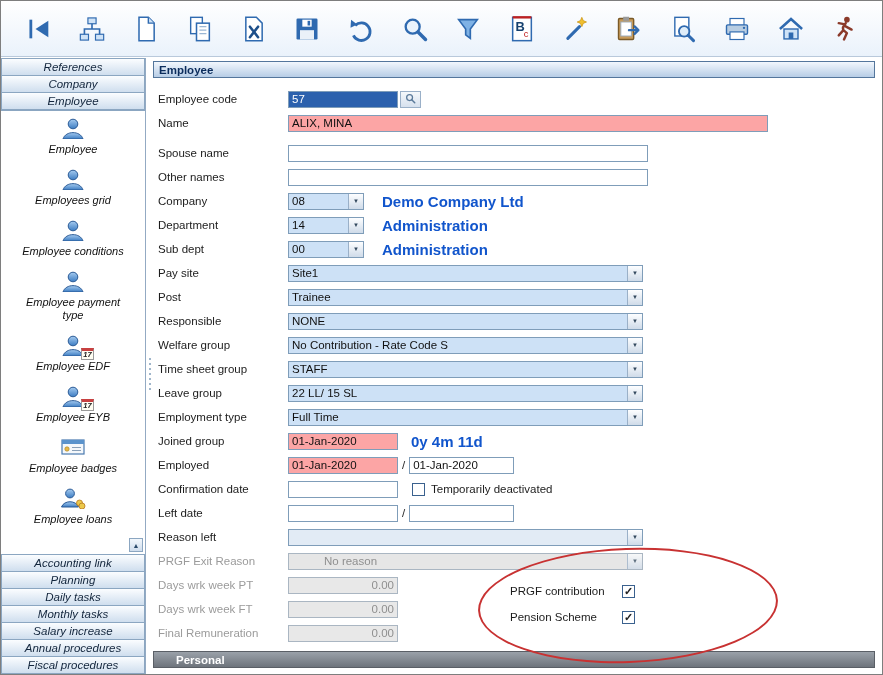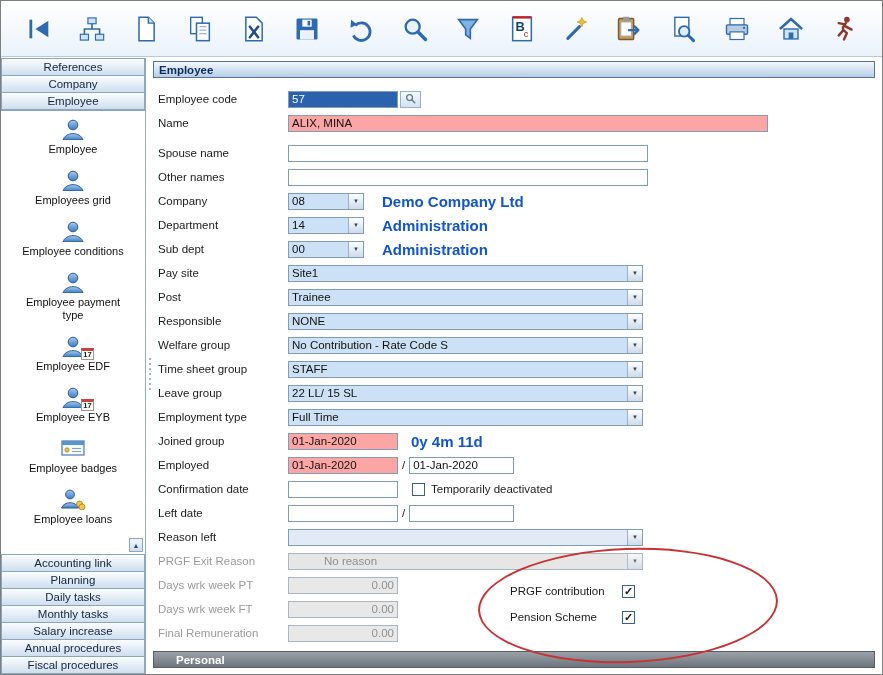--- a/index.html
+++ b/index.html
@@ -10,29 +10,29 @@
   
   #toolbar { position:absolute; left:0; top:0; right:0; height:56px;
     background:linear-gradient(180deg,#ffffff,#eaf2fb); border-bottom:1px solid #b9c9db;
     display:flex; align-items:center; justify-content:space-evenly; padding:0 6px; }
   .tbtn { width:44px; height:40px; display:flex; align-items:center; justify-content:center;
     background:transparent; border:none; cursor:pointer; }
   .tbtn svg { display:block; }
 
   
   #sidebar { position:absolute; left:0; top:57px; width:145px; bottom:0;
-    background:#dce8f4; border-right:1px solid #93aac3; display:flex; flex-direction:column; }
+    background:#dce8f4; border-right:1px solid #93aac3; display:flex; flex-direction:column;font-style:italic; }
   .sbtn { flex:0 0 18px; height:18px; display:flex; align-items:center; justify-content:center;
     background:linear-gradient(180deg,#fbfdff,#cfdeee); border:1px solid #8ba6c1; margin-top:-1px;
     font-size:11.5px; color:#12253c; cursor:pointer; }
   .sbtn:first-child { margin-top:0; }
   #nav-panel { flex:1 1 auto; background:#ffffff; border-top:1px solid #8ba6c1; border-bottom:1px solid #8ba6c1;
     overflow:hidden; position:relative; display:flex; flex-direction:column; align-items:center; padding-top:6px; }
   .nav-item { display:flex; flex-direction:column; align-items:center; margin-bottom:12px; cursor:pointer; width:100%; }
-  .nav-icon { position:relative; width:26px; height:24px; display:flex; align-items:center; justify-content:center; }
+  .nav-icon { position:relative; width:26px; height:24px; display:flex; align-items:flex-start; justify-content:center; }
   .nav-label { font-size:11px; color:#111; text-align:center; line-height:13px; margin-top:2px; max-width:140px; }
   .badge17 { position:absolute; right:-8px; bottom:-2px; width:13px; height:12px; background:#fffef2;
     border:1px solid #9a9a9a; border-top:3px solid #c84040; font-size:7.5px; font-weight:bold; color:#222;
     display:flex; align-items:center; justify-content:center; line-height:1; }
   #scroll-up { position:absolute; right:2px; bottom:2px; width:14px; height:14px;
     background:linear-gradient(180deg,#f2f7fc,#cfdded); border:1px solid #8ba6c1;
     font-size:7px; color:#2a4a6a; display:flex; align-items:center; justify-content:center; cursor:pointer; }
 
   
   #main { position:absolute; left:145px; top:57px; right:0; bottom:0; background:#fff; overflow:hidden; }

